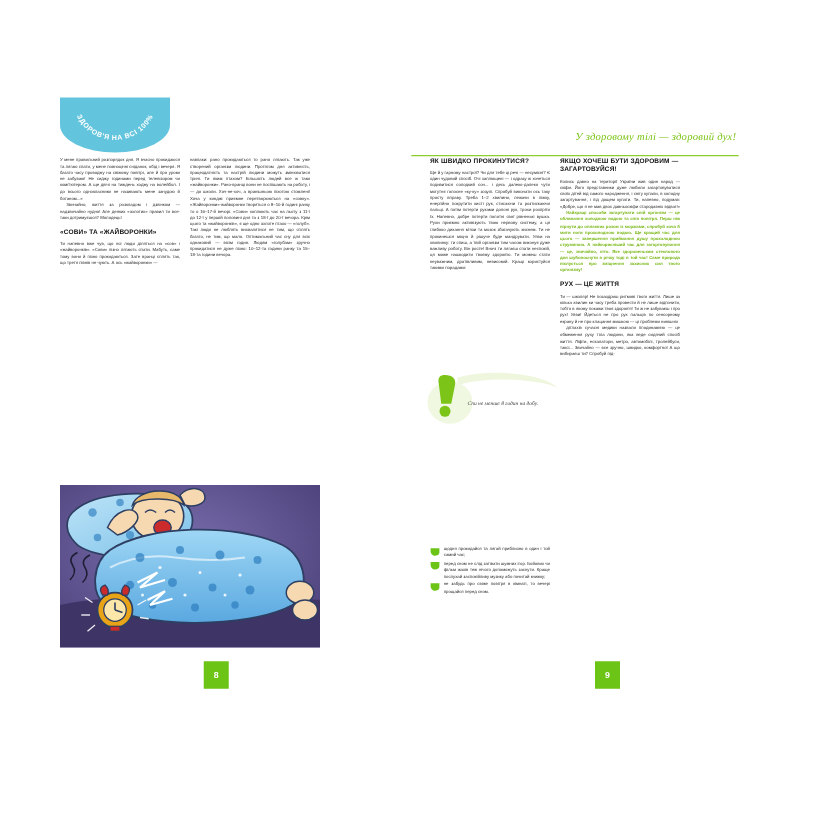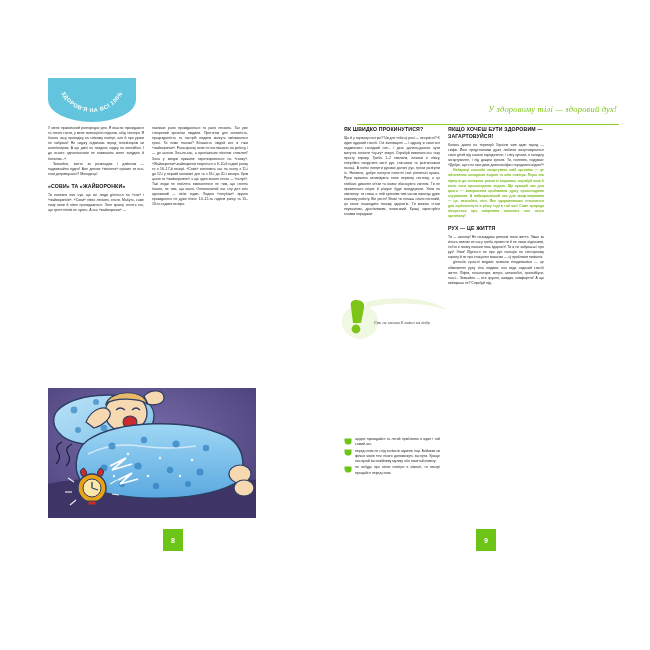--- a/index.html
+++ b/index.html
@@ -61,21 +61,21 @@
     fill: #ffffff;
     font-family: "Liberation Sans", sans-serif;
     font-size: 5.6px;
     font-weight: bold;
     letter-spacing: 0.5px;
   }
 
   
   .run-head {
     position: absolute;
-    left: 357px; top: 104px;
+    left: 329px; top: 104px;
     width: 262px;
     height: 22px;
   }
   .run-head-text {
     position: absolute;
     right: 2px; top: 0px;
     font-family: "Liberation Serif", serif;
     font-style: italic;
     font-size: 8.5px;
     color: #7cc417;

